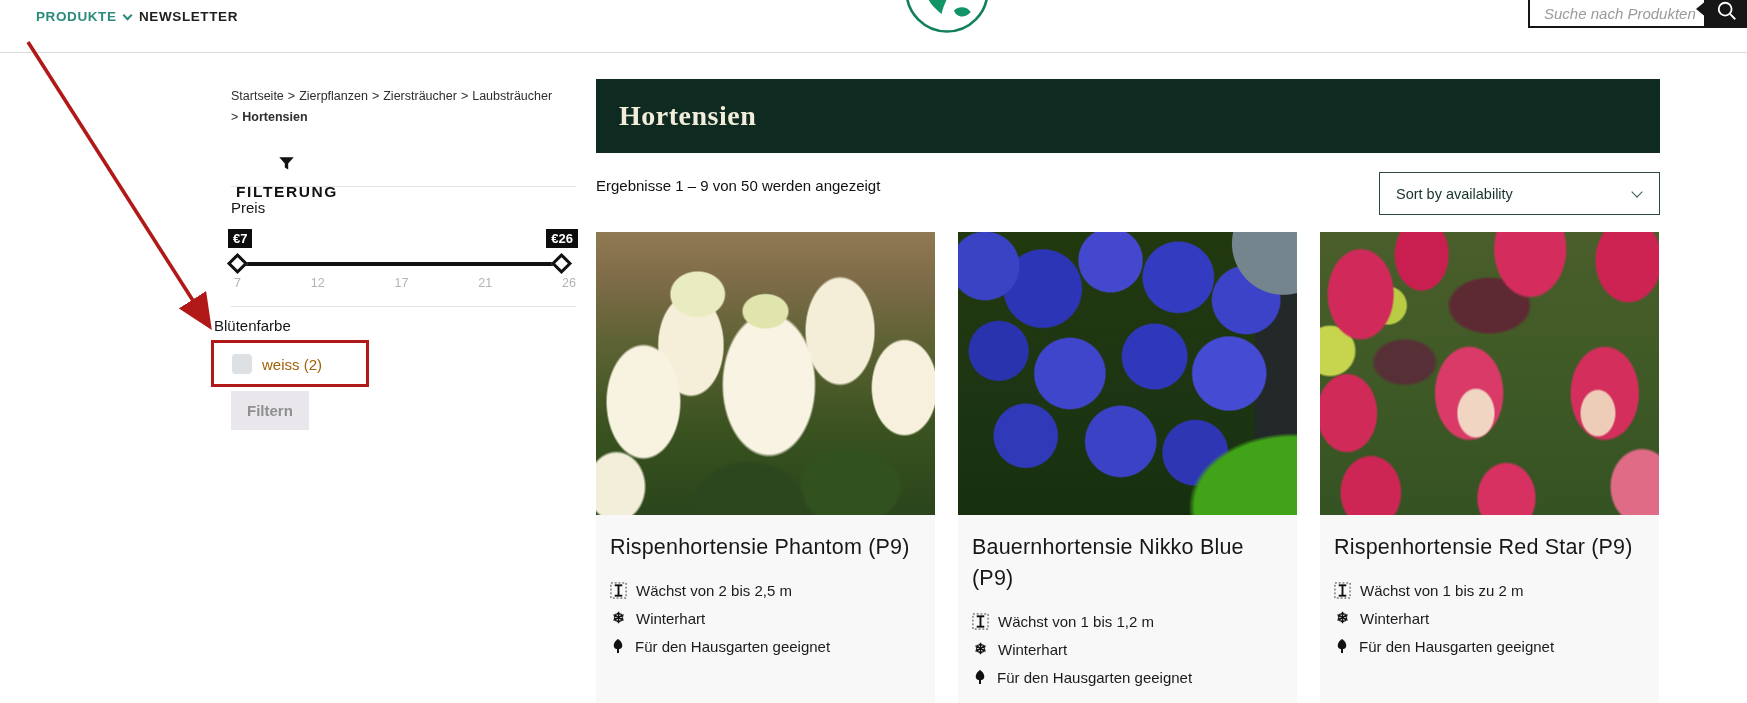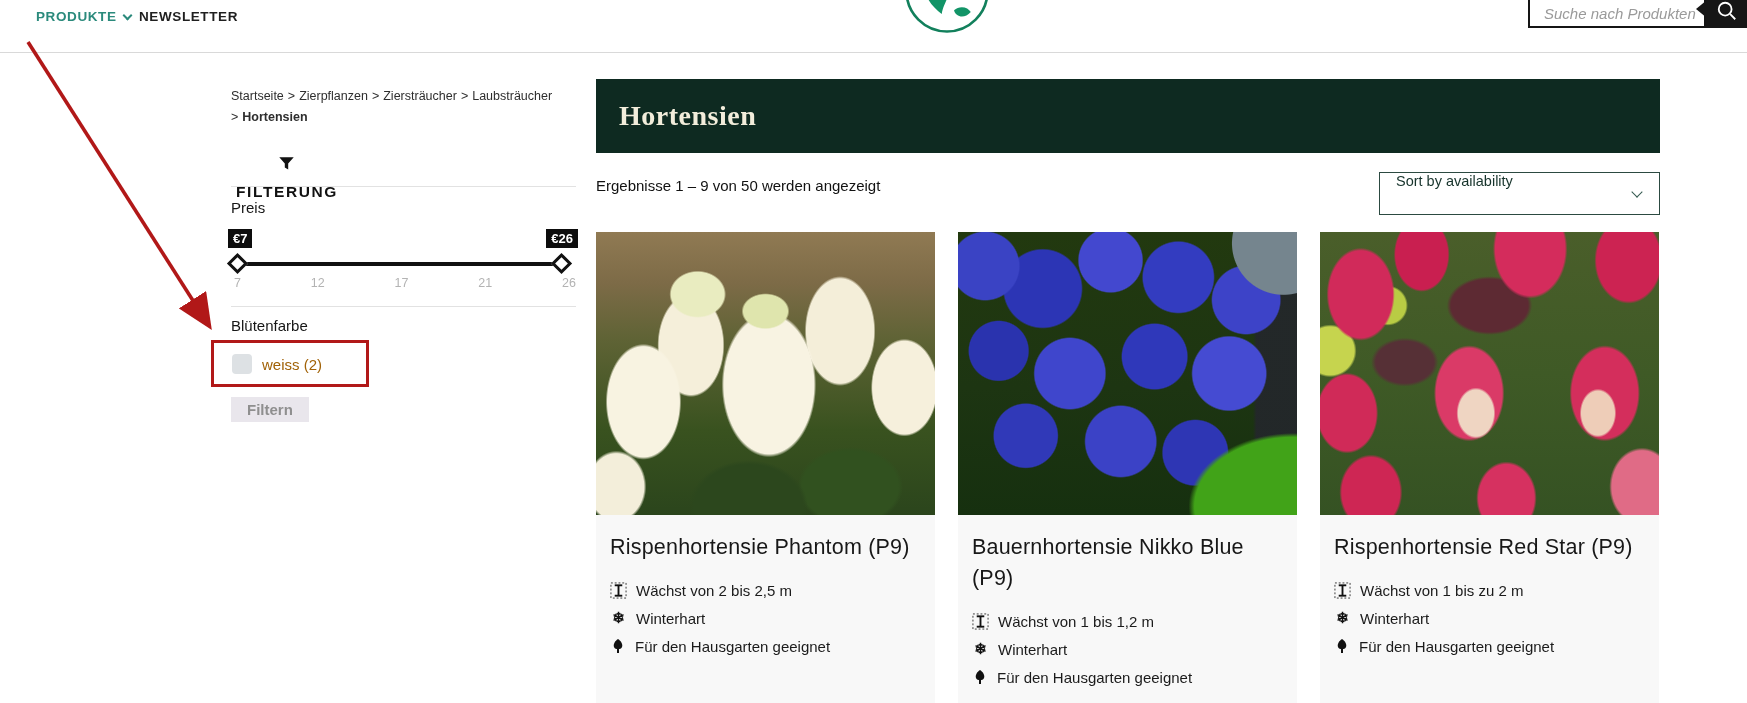--- a/index.html
+++ b/index.html
@@ -39,31 +39,31 @@
   .price-label { position:absolute; left:231px; top:199px; font-size:15px; color:#161616; }
 
   .slider { position:absolute; left:231px; top:229px; width:345px; height:64px; }
   .badge { position:absolute; top:0; background:#0d0d0d; color:#fff; font-size:13px; font-weight:bold; padding:2px 5px; }
   .badge-min { left:-3px; } .badge-max { right:-2px; }
   .slider-track { position:absolute; left:9px; top:33px; width:323px; height:4px; background:#111; cursor:pointer; }
   .handle { position:absolute; top:27px; width:15px; height:15px; background:#fff; border:3px solid #111; transform:rotate(45deg); cursor:grab; }
   .handle-min { left:-1px; } .handle-max { left:323px; }
   .ticks { position:absolute; left:3px; right:0; top:47px; display:flex; justify-content:space-between; font-size:12.5px; color:#b3b3b3; }
 
-  .color-group-label { position:absolute; left:231px; top:317px; font-size:15px; color:#161616; }
+  .color-group-label { position:absolute; left:214px; top:317px; font-size:15px; color:#161616; }
   .color-option { position:absolute; left:232px; top:354px; display:flex; align-items:center; gap:10px; }
   .checkbox { appearance:none; -webkit-appearance:none; width:20px; height:20px; background:#dde1e4; border:none; border-radius:4px; cursor:pointer; }
   .color-option label { font-size:15px; color:#a16207; cursor:pointer; }
-  .filter-btn { position:absolute; left:231px; top:391px; background:#e9e6ec; border:none; color:#8f8f8f; font-family:"Liberation Sans", sans-serif; font-weight:bold; font-size:15px; padding:4px 16px; cursor:pointer;margin-top:6px; }
+  .filter-btn { position:absolute; left:231px; top:391px; background:#e9e6ec; border:none; color:#8f8f8f; font-family:"Liberation Sans", sans-serif; font-weight:bold; font-size:15px; padding:11px 16px; cursor:pointer; }
 
   
   .banner { position:absolute; left:596px; top:79px; width:1064px; height:74px; background:#0e2a21; display:flex; align-items:center; }
   .banner h1 { font-family:"Liberation Serif", serif; font-size:28px; font-weight:bold; color:#f2eddb; margin-left:23px; letter-spacing:.5px; }
   .results-count { position:absolute; left:596px; top:177px; font-size:15px; color:#121212; }
-  .sort-select { position:absolute; left:1379px; top:172px; width:281px; height:43px; border:1px solid #2c4a41; background:#fff; display:flex; cursor:pointer; }
+  .sort-select { position:absolute; left:1379px; top:172px; width:281px; height:43px; border:1px solid #2c4a41; background:#fff; display:flex; align-items:center; cursor:pointer; }
   .sort-select .val { margin-left:16px; font-size:14.5px; color:#16332b; }
   .sort-select .chev { position:absolute; right:18px; top:15px; width:8px; height:8px; border-right:1.6px solid #355a50; border-bottom:1.6px solid #355a50; transform:rotate(45deg); }
 
   
   .card { position:absolute; top:232px; width:339px; height:471px; cursor:pointer; }
   .card1 { left:596px; } .card2 { left:958px; } .card3 { left:1320px; }
   .card-img { width:339px; height:283px; }
   .img-phantom { background:
     radial-gradient(ellipse 62px 95px at 14% 60%, #f8f3e1 58%, rgba(248,243,225,0) 61%),
     radial-gradient(ellipse 48px 40px at 30% 22%, #e9ecc0 55%, rgba(233,236,192,0) 59%),

